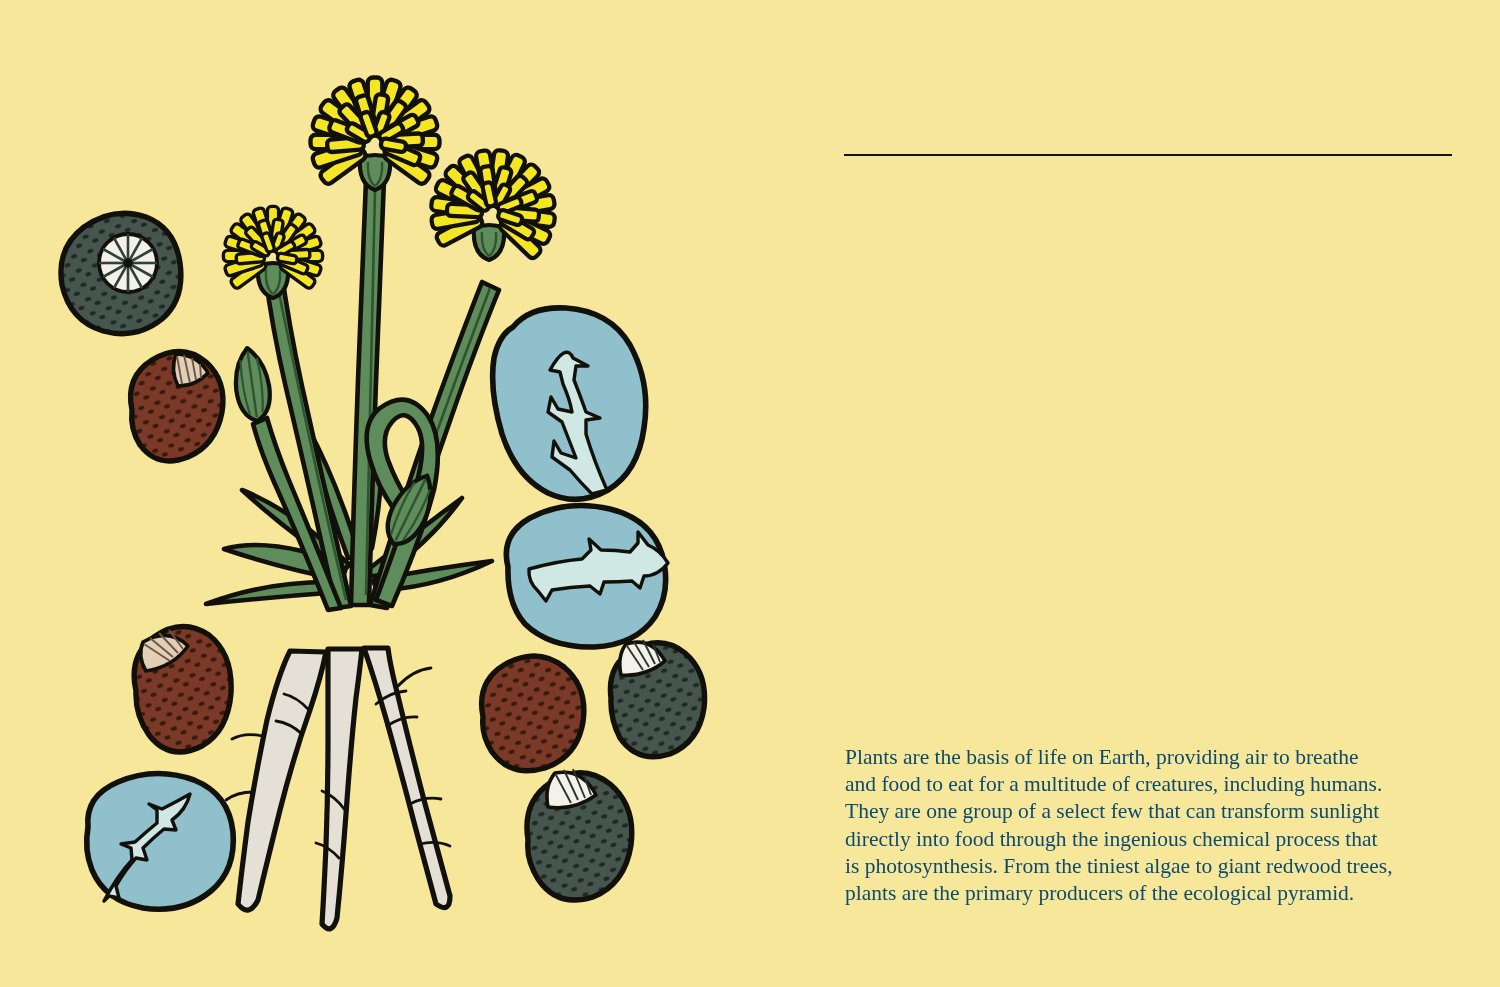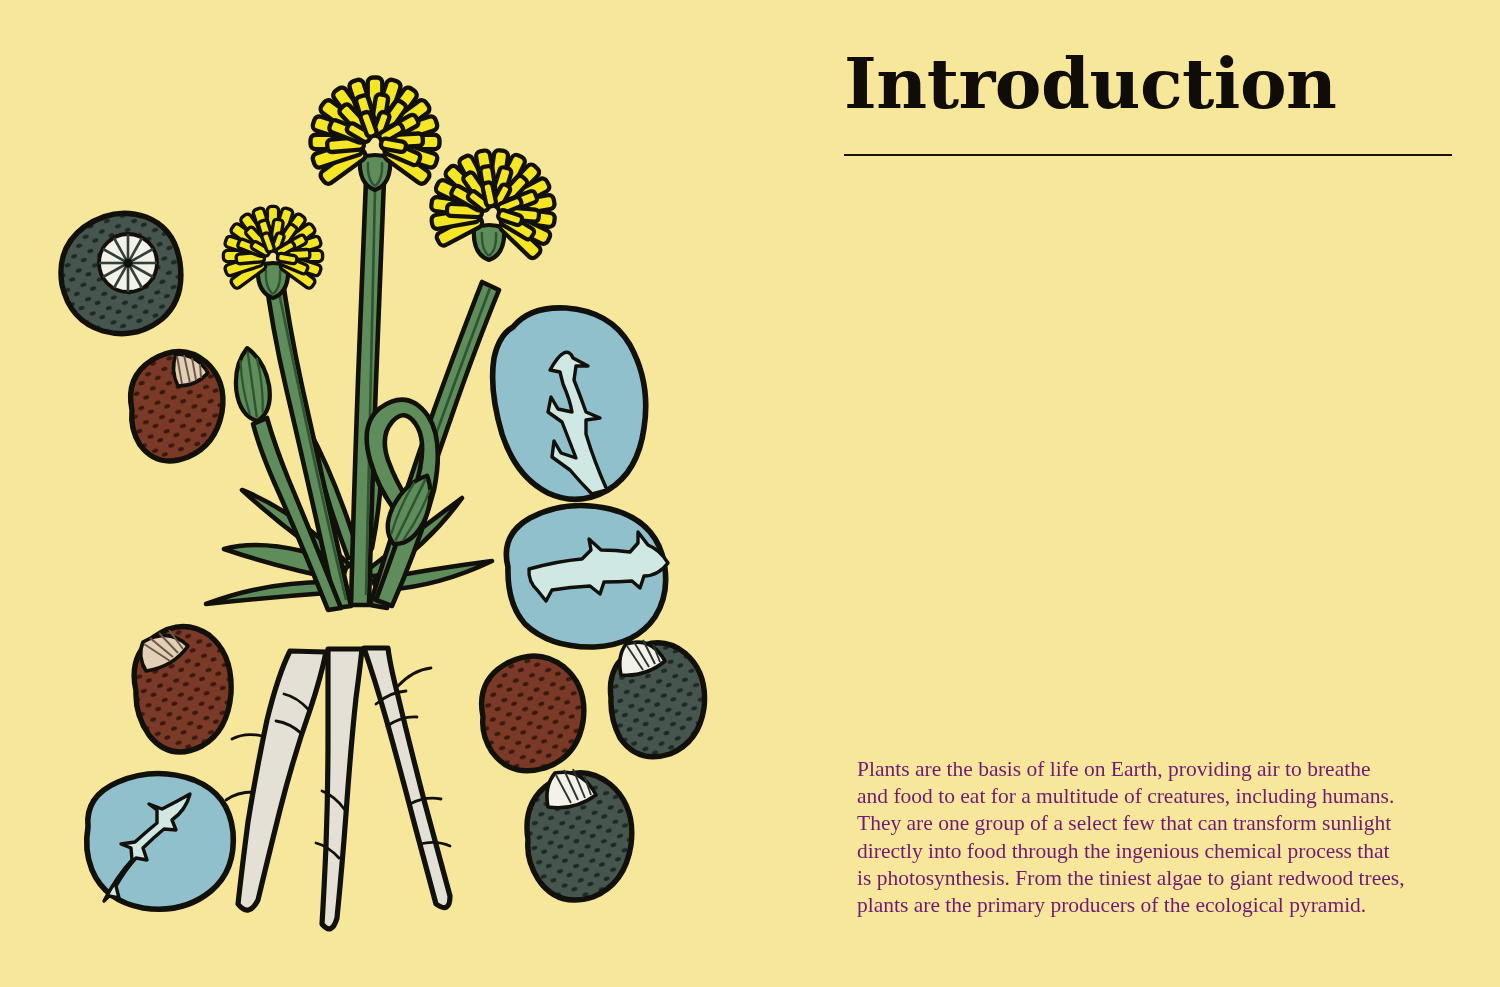--- a/index.html
+++ b/index.html
@@ -66,25 +66,25 @@
     height: 0;
     border: 0;
     border-top: 2px solid #17130C;
     margin: 0;
   }
   #intro-paragraph {
     position: absolute;
     left: 35px;
     top: 744px;
     width: 612px;
-    margin: 12px;
+    margin: 0;
     font-family: "Liberation Serif", "DejaVu Serif", serif;
     font-size: 21.5px;
     line-height: 27.2px;
-    color: #701a75;
+    color: #0c4a6e;
     text-align: left;
     white-space: pre-line;
   }
 </style>
 </head>
 <body>
 
 <div id="page">
 
   <div id="illustration-panel">
@@ -354,21 +354,20 @@
             <use href="#receptacle"></use>
           </g>
         <g transform="scale(1.00) rotate(8)">
             <use href="#flower-head"></use>
           </g>
       </g>
     </svg>
   </div>
 
   <div id="text-panel">
-    <h1 id="page-title">Introduction</h1>
     <hr id="title-rule">
     <p id="intro-paragraph">Plants are the basis of life on Earth, providing air to breathe
 and food to eat for a multitude of creatures, including humans.
 They are one group of a select few that can transform sunlight
 directly into food through the ingenious chemical process that
 is photosynthesis. From the tiniest algae to giant redwood trees,
 plants are the primary producers of the ecological pyramid.</p>
   </div>
 
 </div>

